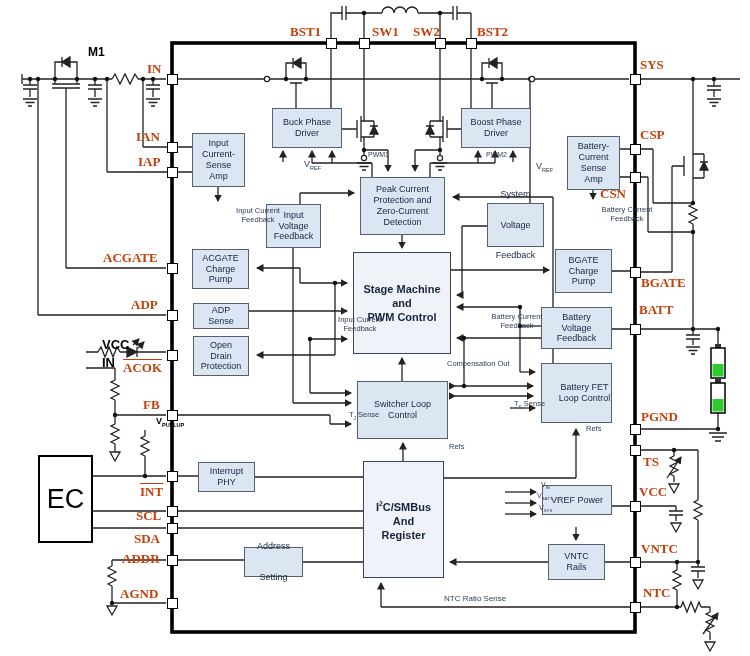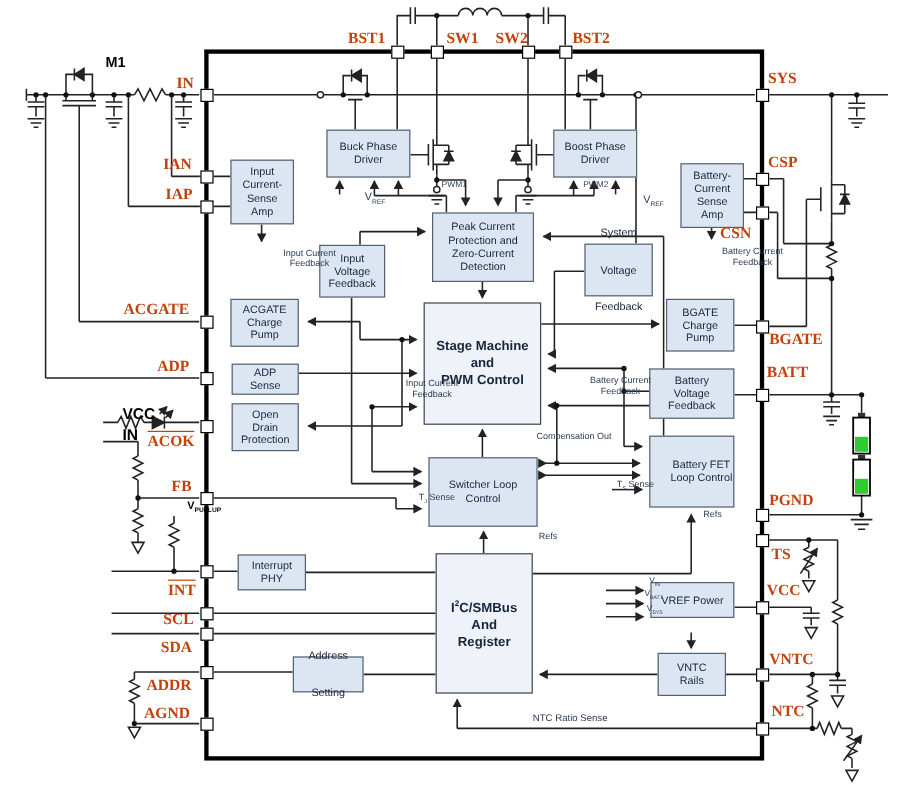--- a/index.html
+++ b/index.html
@@ -271,20 +271,23 @@
       <rect x="712.5" y="364" width="11" height="12.5" class="batt-green" fill="#2ecc2e"></rect>
     </g>
     <g>
       <rect x="715" y="379" width="6" height="4" fill="#333"></rect>
       <rect x="711" y="383" width="14" height="30" fill="#fff" stroke="#000" stroke-width="1.5"></rect>
       <rect x="712.5" y="399" width="11" height="12.5" class="batt-green" fill="#2ecc2e"></rect>
     </g>
   </g>
 </svg>
 
+<div id="ec" style="left: 38px; top: 455px; width: 55px; height: 88px;">
+  <span>EC</span>
+</div>
 
 <div id="blocks">
       <div class="blk" style="left: 192px; top: 133px; width: 53px; height: 54px;">
         <div>Input</div>
         <div>Current-</div>
         <div>Sense</div>
         <div>Amp</div>
       </div>
       <div class="blk" style="left: 272px; top: 108px; width: 70px; height: 40px;">
         <div>Buck Phase</div>
@@ -389,21 +392,21 @@
       <div class="plabel ov" style="left: 123px; top: 360px;">ACOK</div>
       <div class="pin" style="left: 166.5px; top: 409.5px;"></div>
       <div class="plabel" style="left: 143px; top: 397px;">FB</div>
       <div class="pin" style="left: 166.5px; top: 470.5px;"></div>
       <div class="plabel ov" style="left: 140px; top: 484px;">INT</div>
       <div class="pin" style="left: 166.5px; top: 505.5px;"></div>
       <div class="plabel" style="left: 136px; top: 508px;">SCL</div>
       <div class="pin" style="left: 166.5px; top: 522.5px;"></div>
       <div class="plabel" style="left: 134px; top: 531px;">SDA</div>
       <div class="pin" style="left: 166.5px; top: 554.5px;"></div>
-      <div class="plabel" style="left: 122px; top: 563px;">ADDR</div>
+      <div class="plabel" style="left: 122px; top: 551px;">ADDR</div>
       <div class="pin" style="left: 166.5px; top: 597.5px;"></div>
       <div class="plabel" style="left: 120px; top: 586px; text-align: center;">AGND</div>
       <div class="pin" style="left: 325.5px; top: 37.5px;"></div>
       <div class="plabel" style="left: 290px; top: 24px;">BST1</div>
       <div class="pin" style="left: 358.5px; top: 37.5px;"></div>
       <div class="plabel" style="left: 372px; top: 24px;">SW1</div>
       <div class="pin" style="left: 434.5px; top: 37.5px;"></div>
       <div class="plabel" style="left: 413px; top: 24px;">SW2</div>
       <div class="pin" style="left: 465.5px; top: 37.5px;"></div>
       <div class="plabel" style="left: 477px; top: 24px;">BST2</div>

